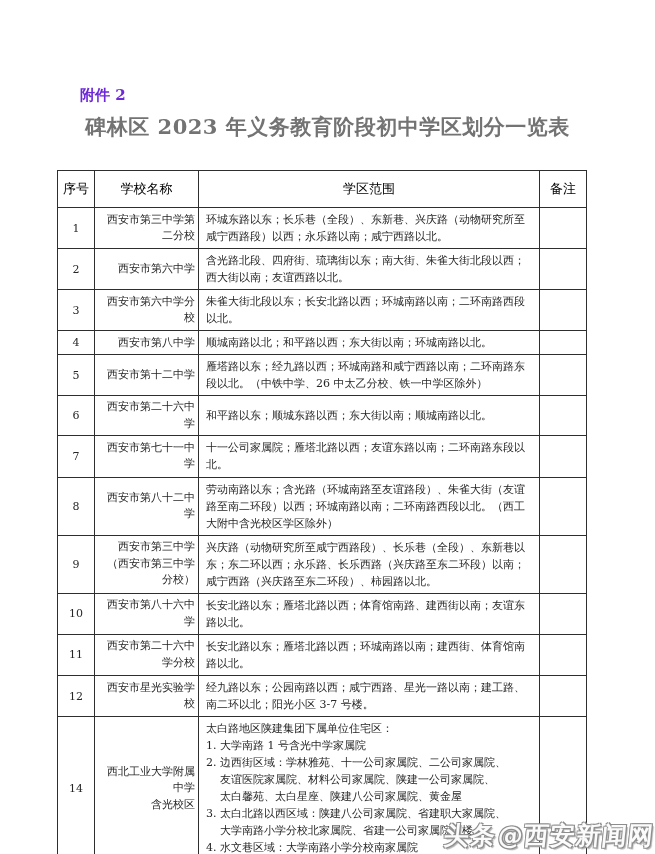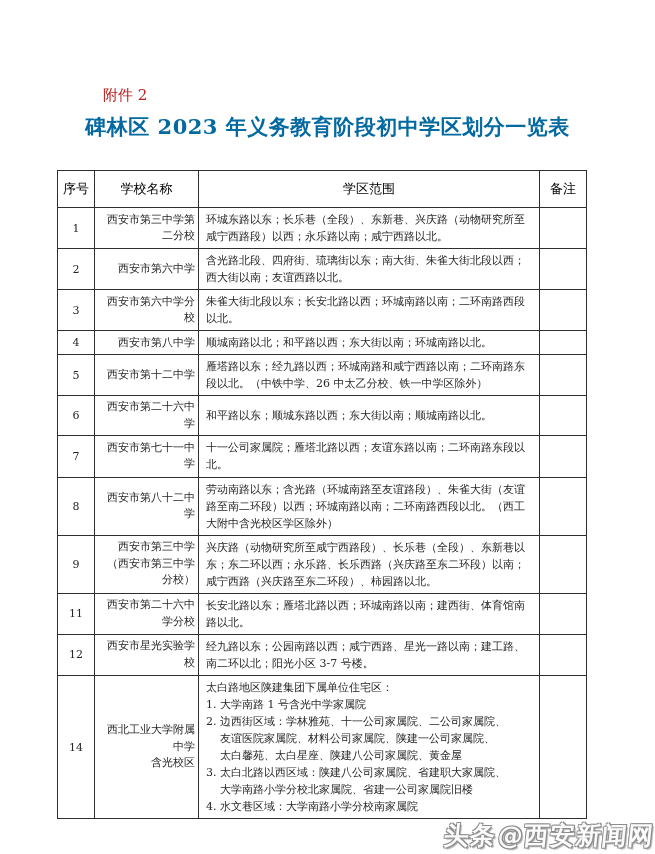--- a/index.html
+++ b/index.html
@@ -9,33 +9,32 @@
     background: #ffffff;
     position: relative;
     overflow: hidden;
     font-family: "DejaVu Serif", "Liberation Serif", serif;
     color: #262626;
   }
   .attachment-label {
     position: absolute;
     left: 80px; top: 86px;
     font-size: 15px;
-    font-weight: normal;
-    color: #b91c1c;
-    margin-left: 23px;
+    font-weight: bold;
+    color: #6d28d9;
   }
   .page-title {
     position: absolute;
     left: 0; top: 113px;
     width: 100%;
     text-align: center;
     font-size: 21px;
     font-weight: bold;
     letter-spacing: 0.5px;
-    color: #0369a1;
+    color: #737373;
   }
   table.district-table {
     position: absolute;
     left: 57px; top: 170px;
     width: 529px;
     border-collapse: collapse;
     table-layout: fixed;
   }
   .district-table th, .district-table td {
     border: 1.4px solid #2e2e2e;
@@ -168,20 +167,26 @@
   </tr>
 
   <tr>
     <td class="col-index">9</td>
     <td class="col-school">西安市第三中学
 （西安市第三中学分校）</td>
     <td class="col-range">兴庆路（动物研究所至咸宁西路段）、长乐巷（全段）、东新巷以东；东二环以西；永乐路、长乐西路（兴庆路至东二环段）以南；咸宁西路（兴庆路至东二环段）、柿园路以北。</td>
     <td class="col-note"></td>
   </tr>
 
+  <tr>
+    <td class="col-index">10</td>
+    <td class="col-school">西安市第八十六中学</td>
+    <td class="col-range">长安北路以东；雁塔北路以西；体育馆南路、建西街以南；友谊东路以北。</td>
+    <td class="col-note"></td>
+  </tr>
 
   <tr>
     <td class="col-index">11</td>
     <td class="col-school">西安市第二十六中学分校</td>
     <td class="col-range">长安北路以东；雁塔北路以西；环城南路以南；建西街、体育馆南路以北。</td>
     <td class="col-note"></td>
   </tr>
 
   <tr>
     <td class="col-index">12</td>

